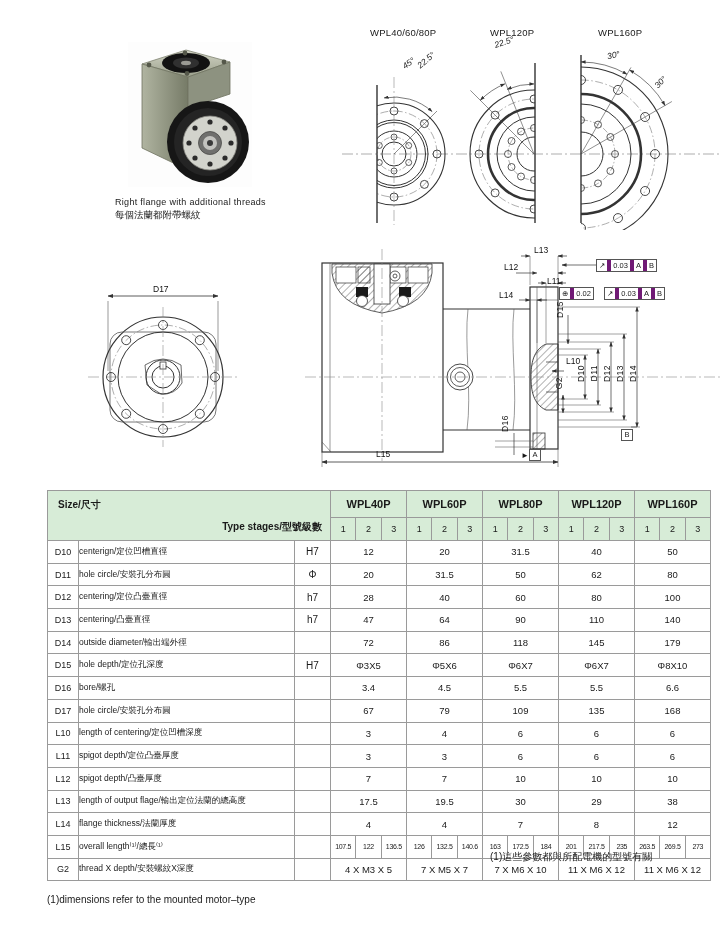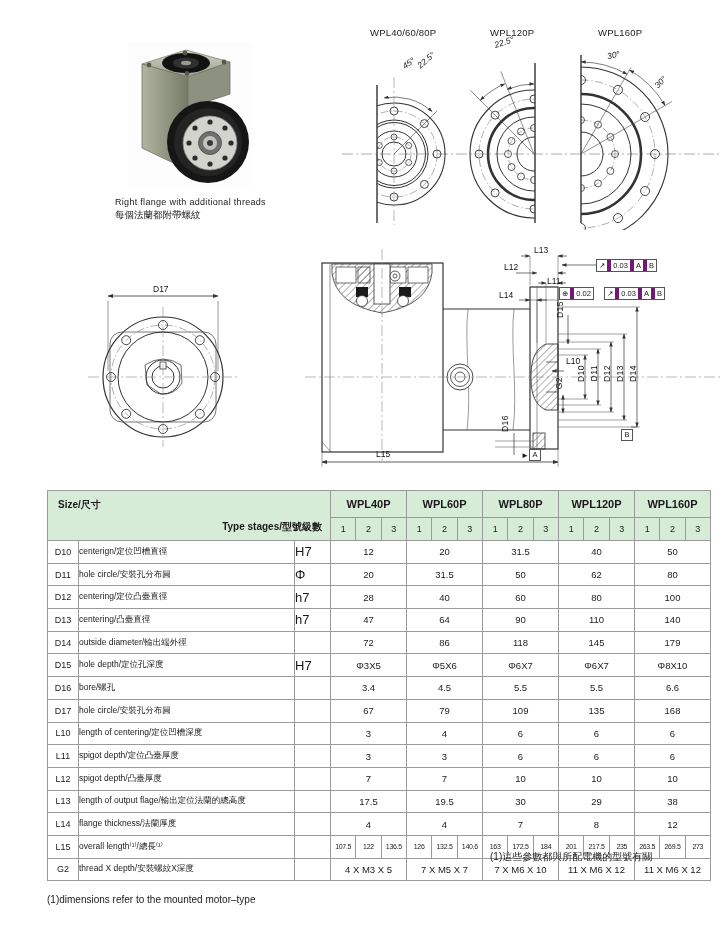--- a/index.html
+++ b/index.html
@@ -26,21 +26,21 @@
   table.spec th,table.spec td{border:1px solid #9a9a9a;padding:0;overflow:hidden;white-space:nowrap;}
   table.spec{border:1px solid #777;}
   th.ghead{background:#d7ecd7;font-size:11px;font-weight:bold;height:26px;}
   th.stage{background:#d7ecd7;font-size:9px;font-weight:normal;height:22px;}
   th.corner{background:#d7ecd7;position:relative;padding:0;}
   .cornerwrap{position:relative;width:100%;height:100%;}
   .corner-top{position:absolute;top:4px;right:8px;font-size:10px;font-weight:bold;}
   .corner-bottom{position:absolute;bottom:4px;left:10px;font-size:10px;font-weight:bold;}
   td.code{font-size:9px;text-align:center;height:21.7px;}
   td.desc{font-size:8.5px;text-align:left;padding-left:5px;}
-  td.tol{font-size:13px;}
+  td.tol{font-size:10px;text-align:center;}
   td.val{font-size:9.5px;text-align:center;}
   td.val.small{font-size:7px;letter-spacing:-.3px;}
 </style>
 </head>
 <body>
 
 <div class="page">
 
   <svg width="0" height="0" style="position:absolute">
     <defs>

